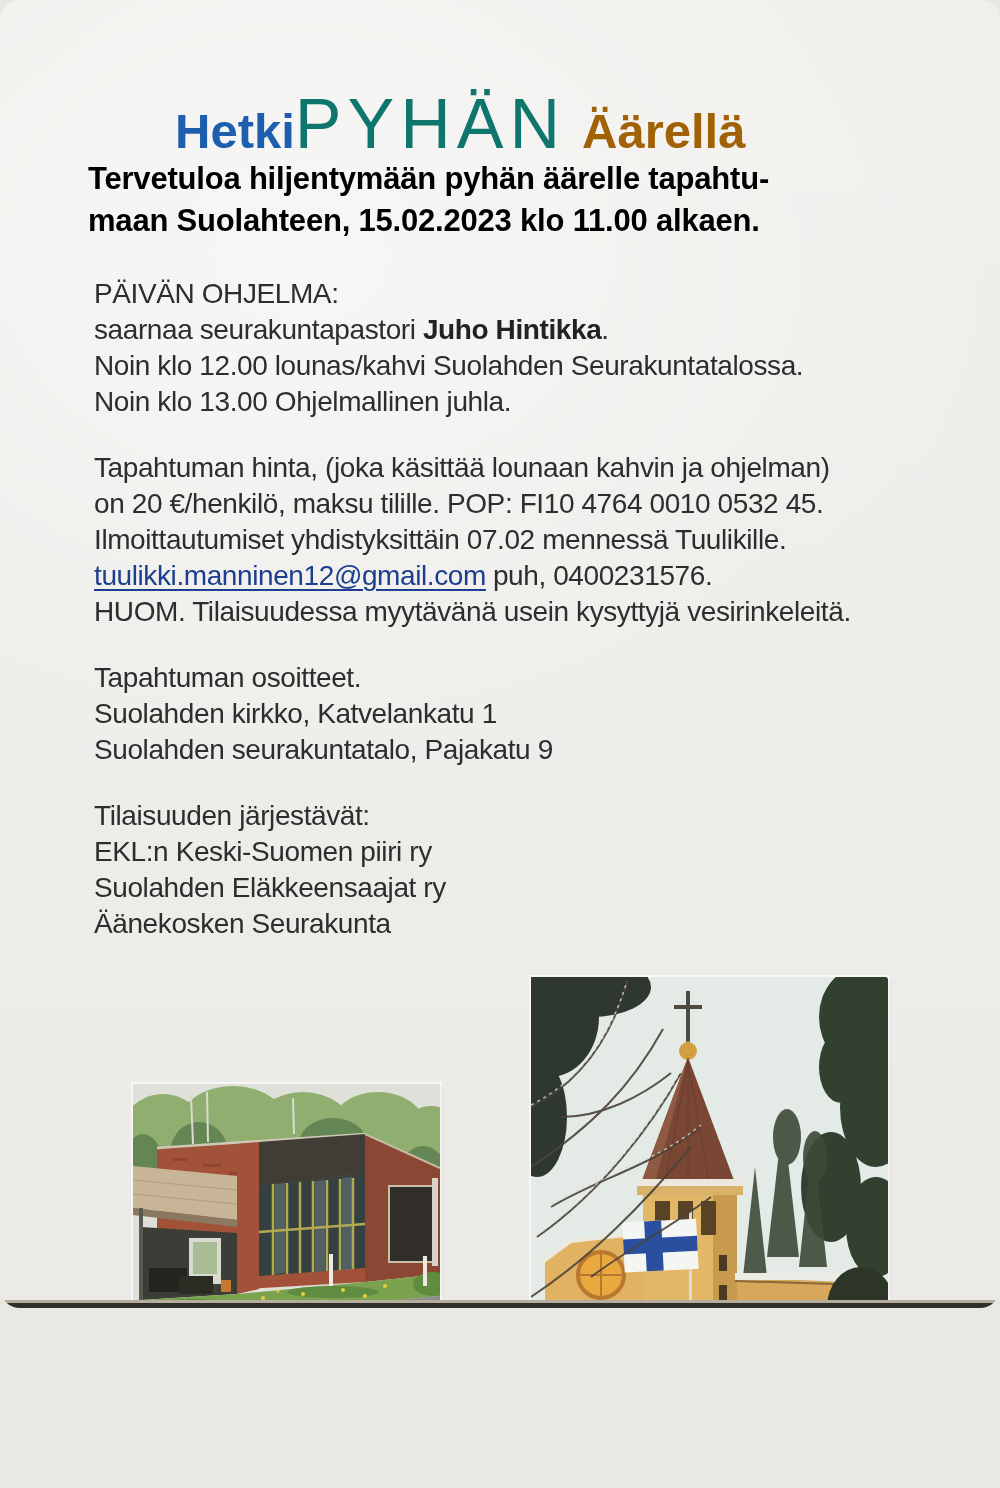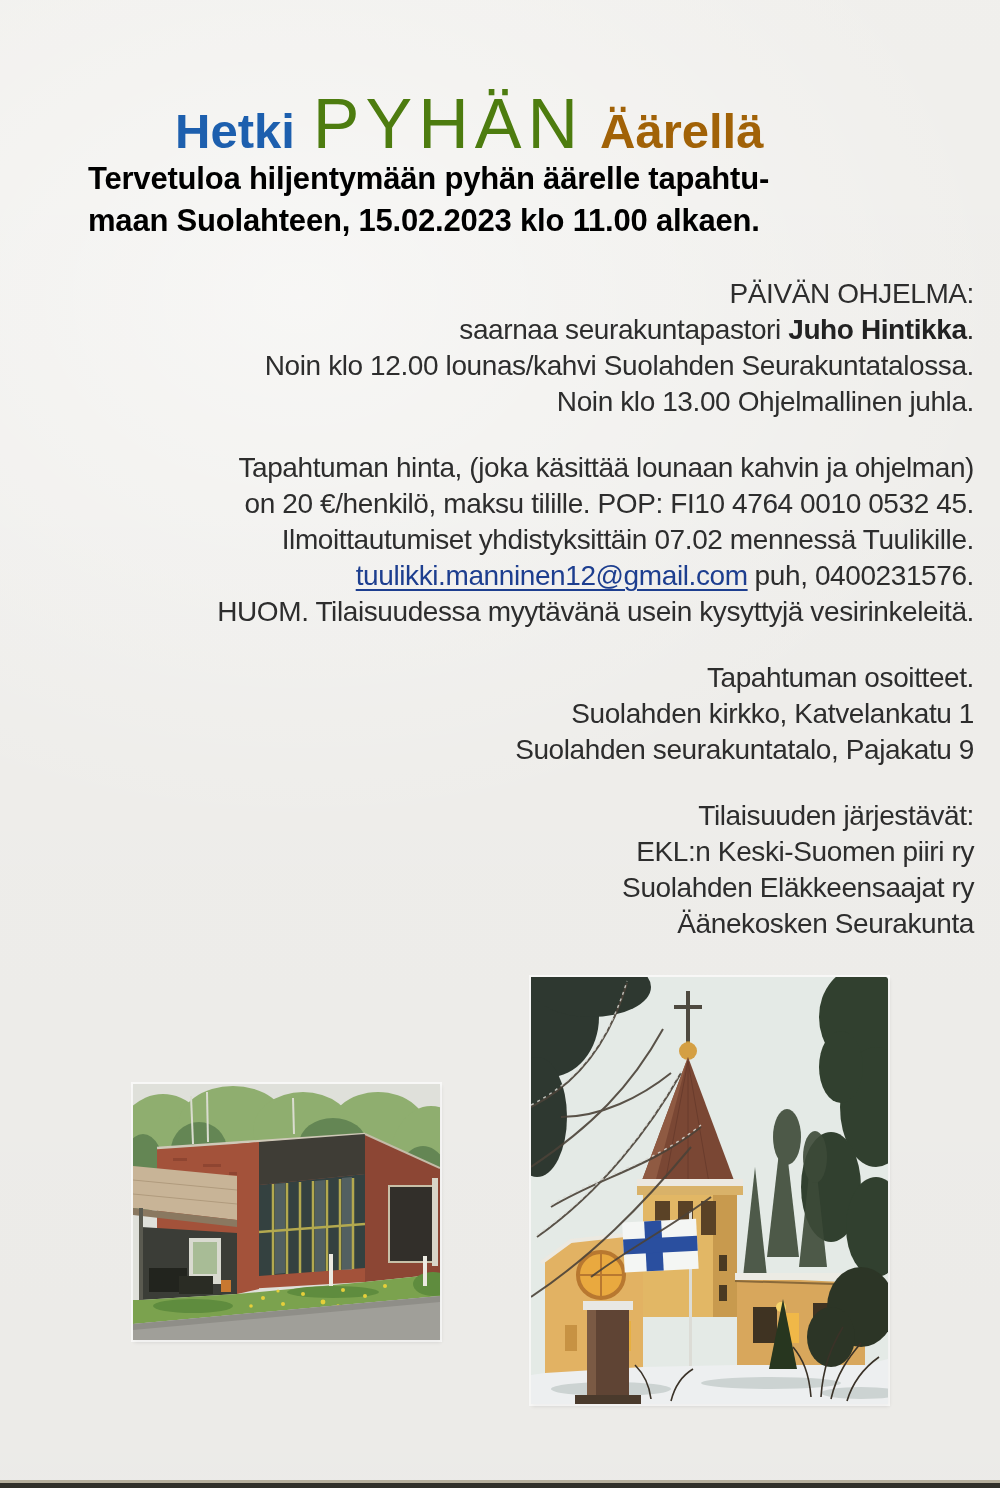--- a/index.html
+++ b/index.html
@@ -1,52 +1,53 @@
 <!DOCTYPE html>
 <html><head>
 <meta charset="utf-8">
 <style>
   html,body{margin:0;padding:0;background:#e9e8e5;}
   .page{
     position:relative;
-    width:1000px;height:1488px;
+    width:1000px;height:1308px;
     margin:0 auto;
     background:#f4f3f0;
     overflow:hidden;
     font-family:"Liberation Sans", sans-serif;
+    border-radius:20px;
   }
   
   .page::before{
     content:"";position:absolute;inset:0;
     background:
       radial-gradient(1200px 900px at 30% 20%, rgba(255,255,255,.5), rgba(0,0,0,0) 60%),
       linear-gradient(180deg, rgba(0,0,0,.015), rgba(0,0,0,.035));
     pointer-events:none;
   }
 
   .title-row{
     position:absolute;left:175px;top:84px;
     display:flex;align-items:baseline;
     white-space:nowrap;
   }
   .t-hetki{font-size:49px;font-weight:700;color:#1d5fae;letter-spacing:0px;}
-  .t-pyhan{font-size:70px;font-weight:400;color:#4d7c0f;letter-spacing:6px;margin-left:18px;}
+  .t-pyhan{font-size:70px;font-weight:400;color:#0f766e;letter-spacing:6px;}
   .t-aarella{font-size:49px;font-weight:700;color:#a16207;margin-left:16px;letter-spacing:0px;}
 
   .intro{
     position:absolute;left:88px;top:158px;
     font-size:31px;font-weight:700;color:#000000;
     line-height:42px;letter-spacing:-0.2px;white-space:nowrap;
   }
 
   .body-text{
     position:absolute;left:94px;top:276px;width:880px;
     font-size:28px;color:#2d2d2d;line-height:36px;letter-spacing:-0.4px;
   }
-  .body-text .para{margin:0 0 30px 0;text-align:right;}
+  .body-text .para{margin:0 0 30px 0;}
   .body-text .line{white-space:nowrap;}
   .strong{font-weight:700;color:#222;}
   .email-link{
     color:#1d3e8f;text-decoration:underline;text-underline-offset:4px;
     text-decoration-thickness:2px;cursor:pointer;
   }
   .phone{margin-left:7px;}
 
   .photo{
     position:absolute;

